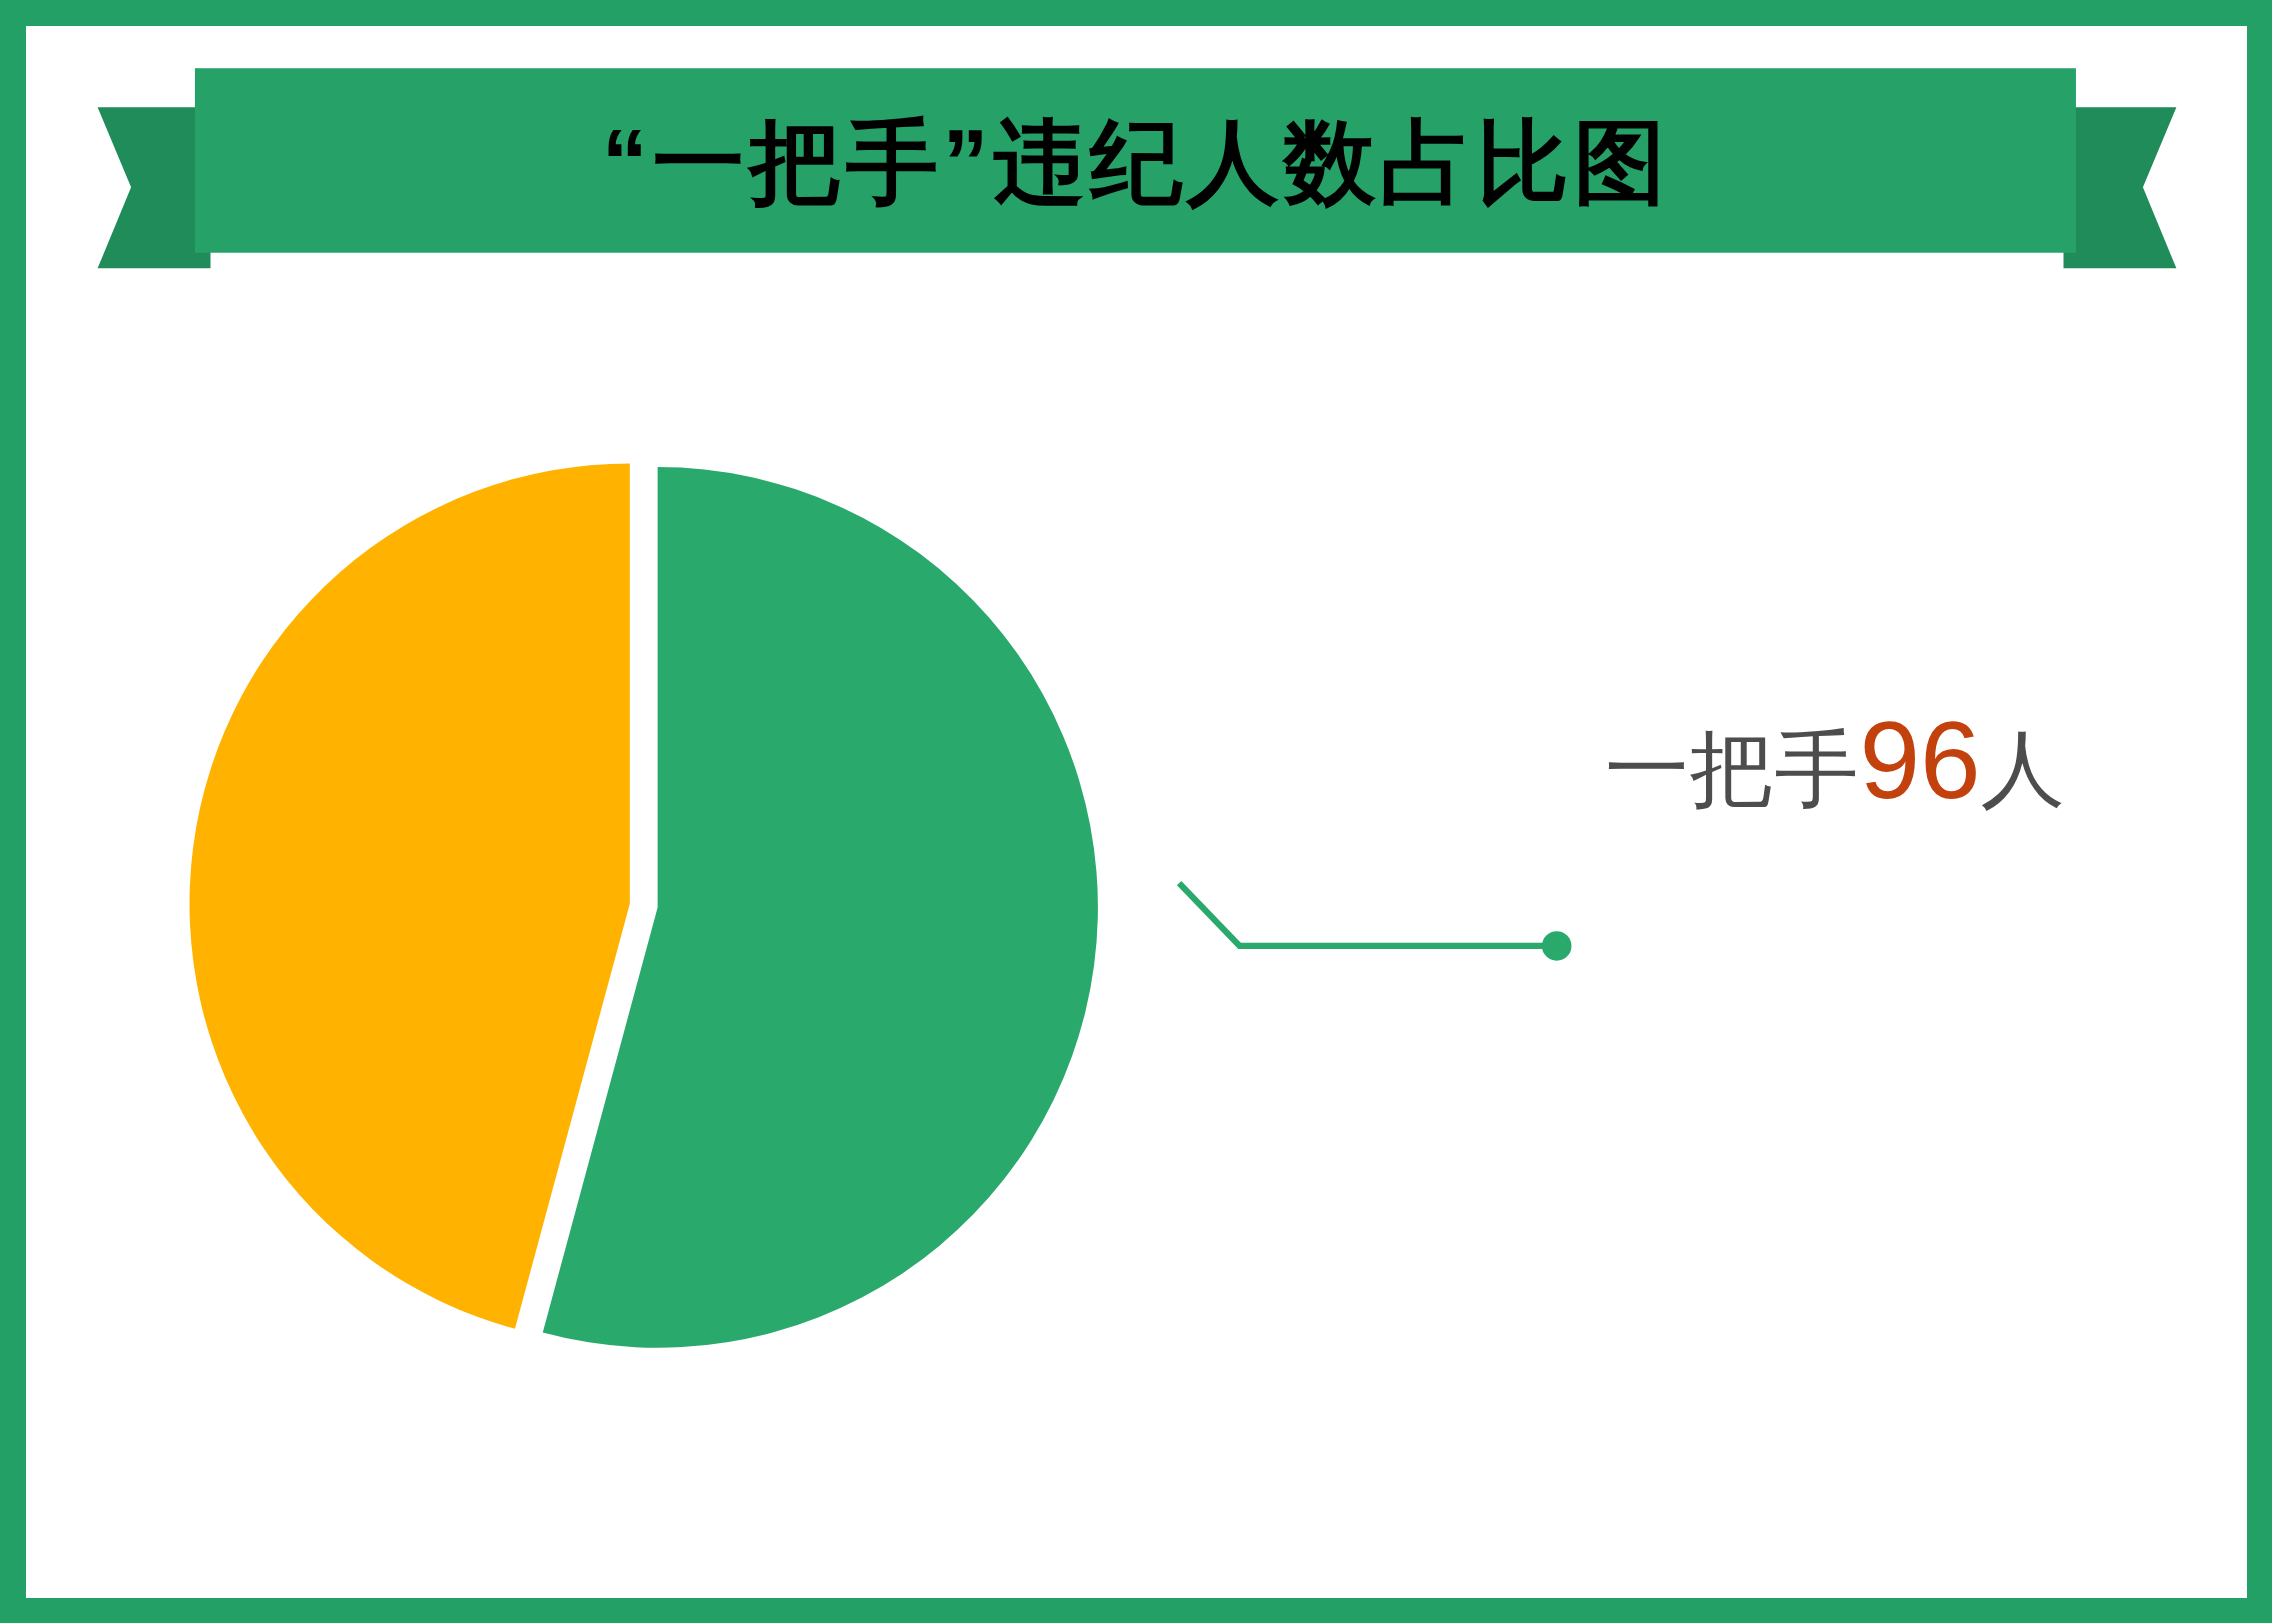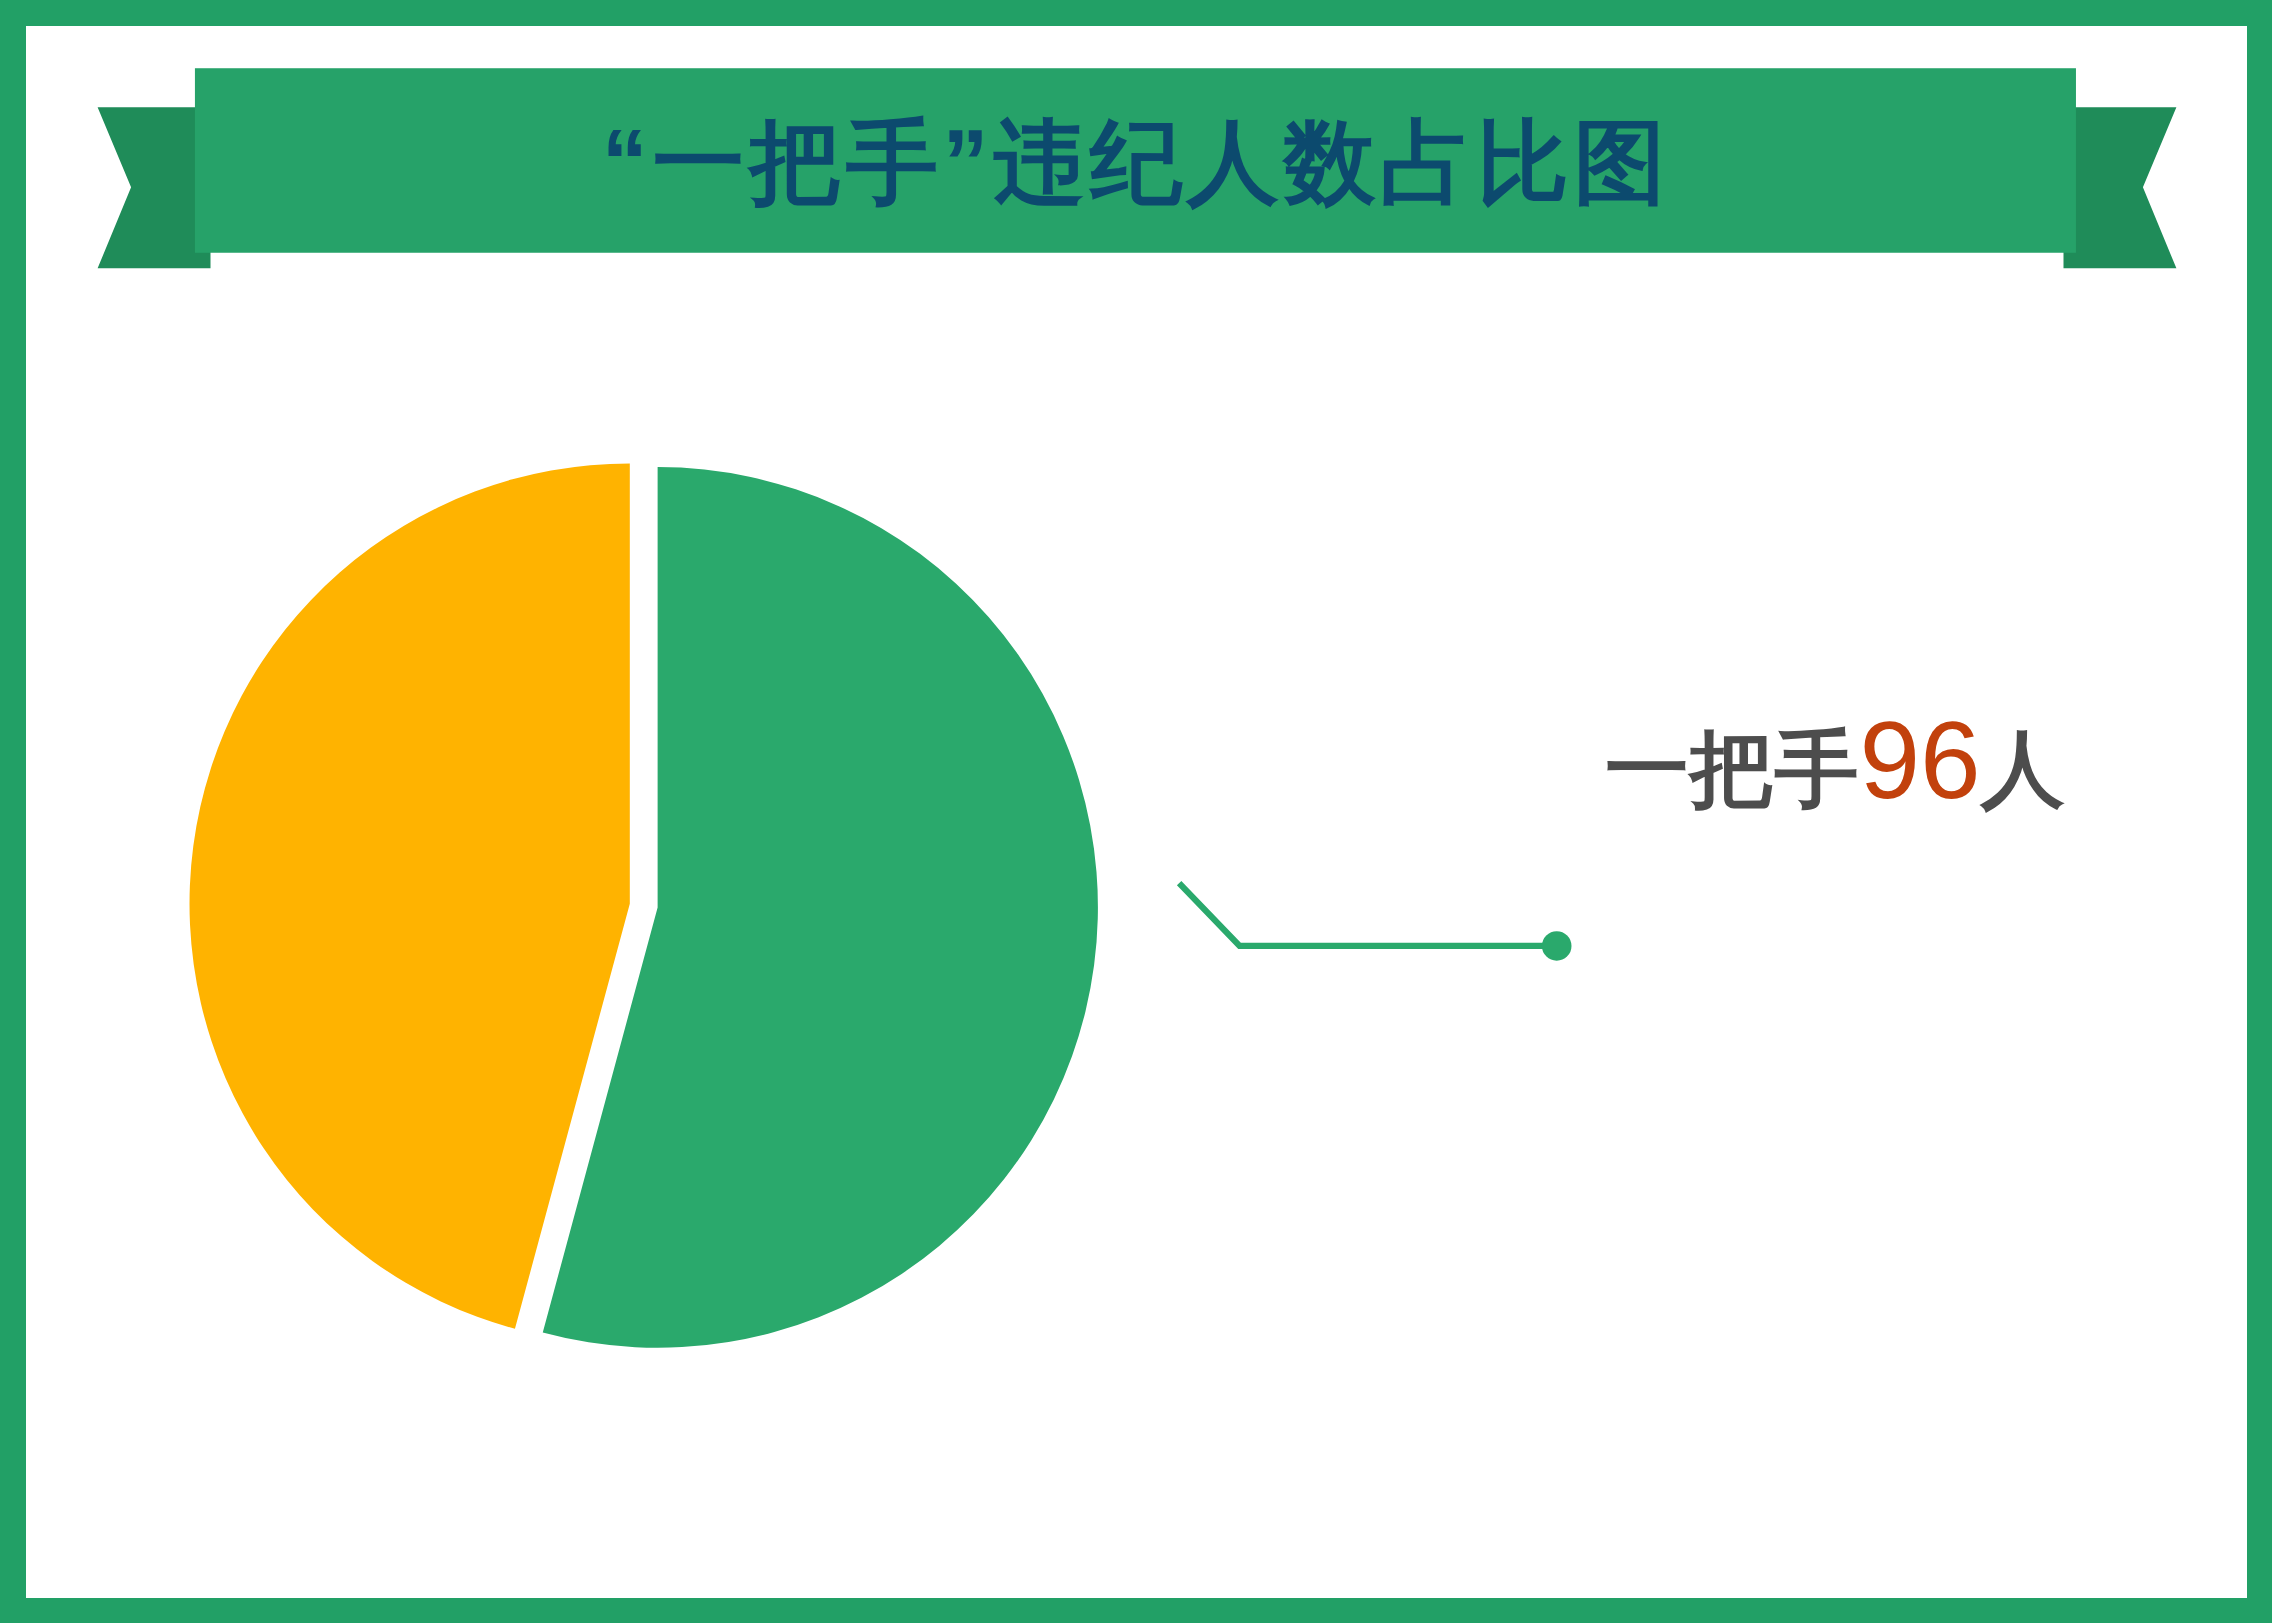--- a/index.html
+++ b/index.html
@@ -42,21 +42,21 @@
 
   .ribbon-title {
     position: absolute;
     left: 195px;
     top: 69px;
     width: 1882px;
     height: 185px;
     display: flex;
     align-items: center;
     justify-content: center;
-    color: #0c4a6e;
+    color: #000000;
     font-size: 92px;
     font-weight: bold;
     letter-spacing: 4.7px;
     white-space: nowrap;
     text-align: center;
     line-height: 1;
   }
 
   
   .pie-wrap {
@@ -88,21 +88,21 @@
   .callout-line {
     white-space: nowrap;
     line-height: 1.02;
     font-weight: bold;
   }
   .callout-line.row-1 { margin-bottom: 61px; }
 
   .lbl-cn {
     color: #4d4d4d;
     font-size: 84px;
-    font-weight: bold;
+    font-weight: normal;
     letter-spacing: 0.8px;
   }
   .lbl-num {
     color: #c2410c;
     font-size: 109px;
     font-weight: normal;
     letter-spacing: 0px;
   }
 </style>
 </head>

